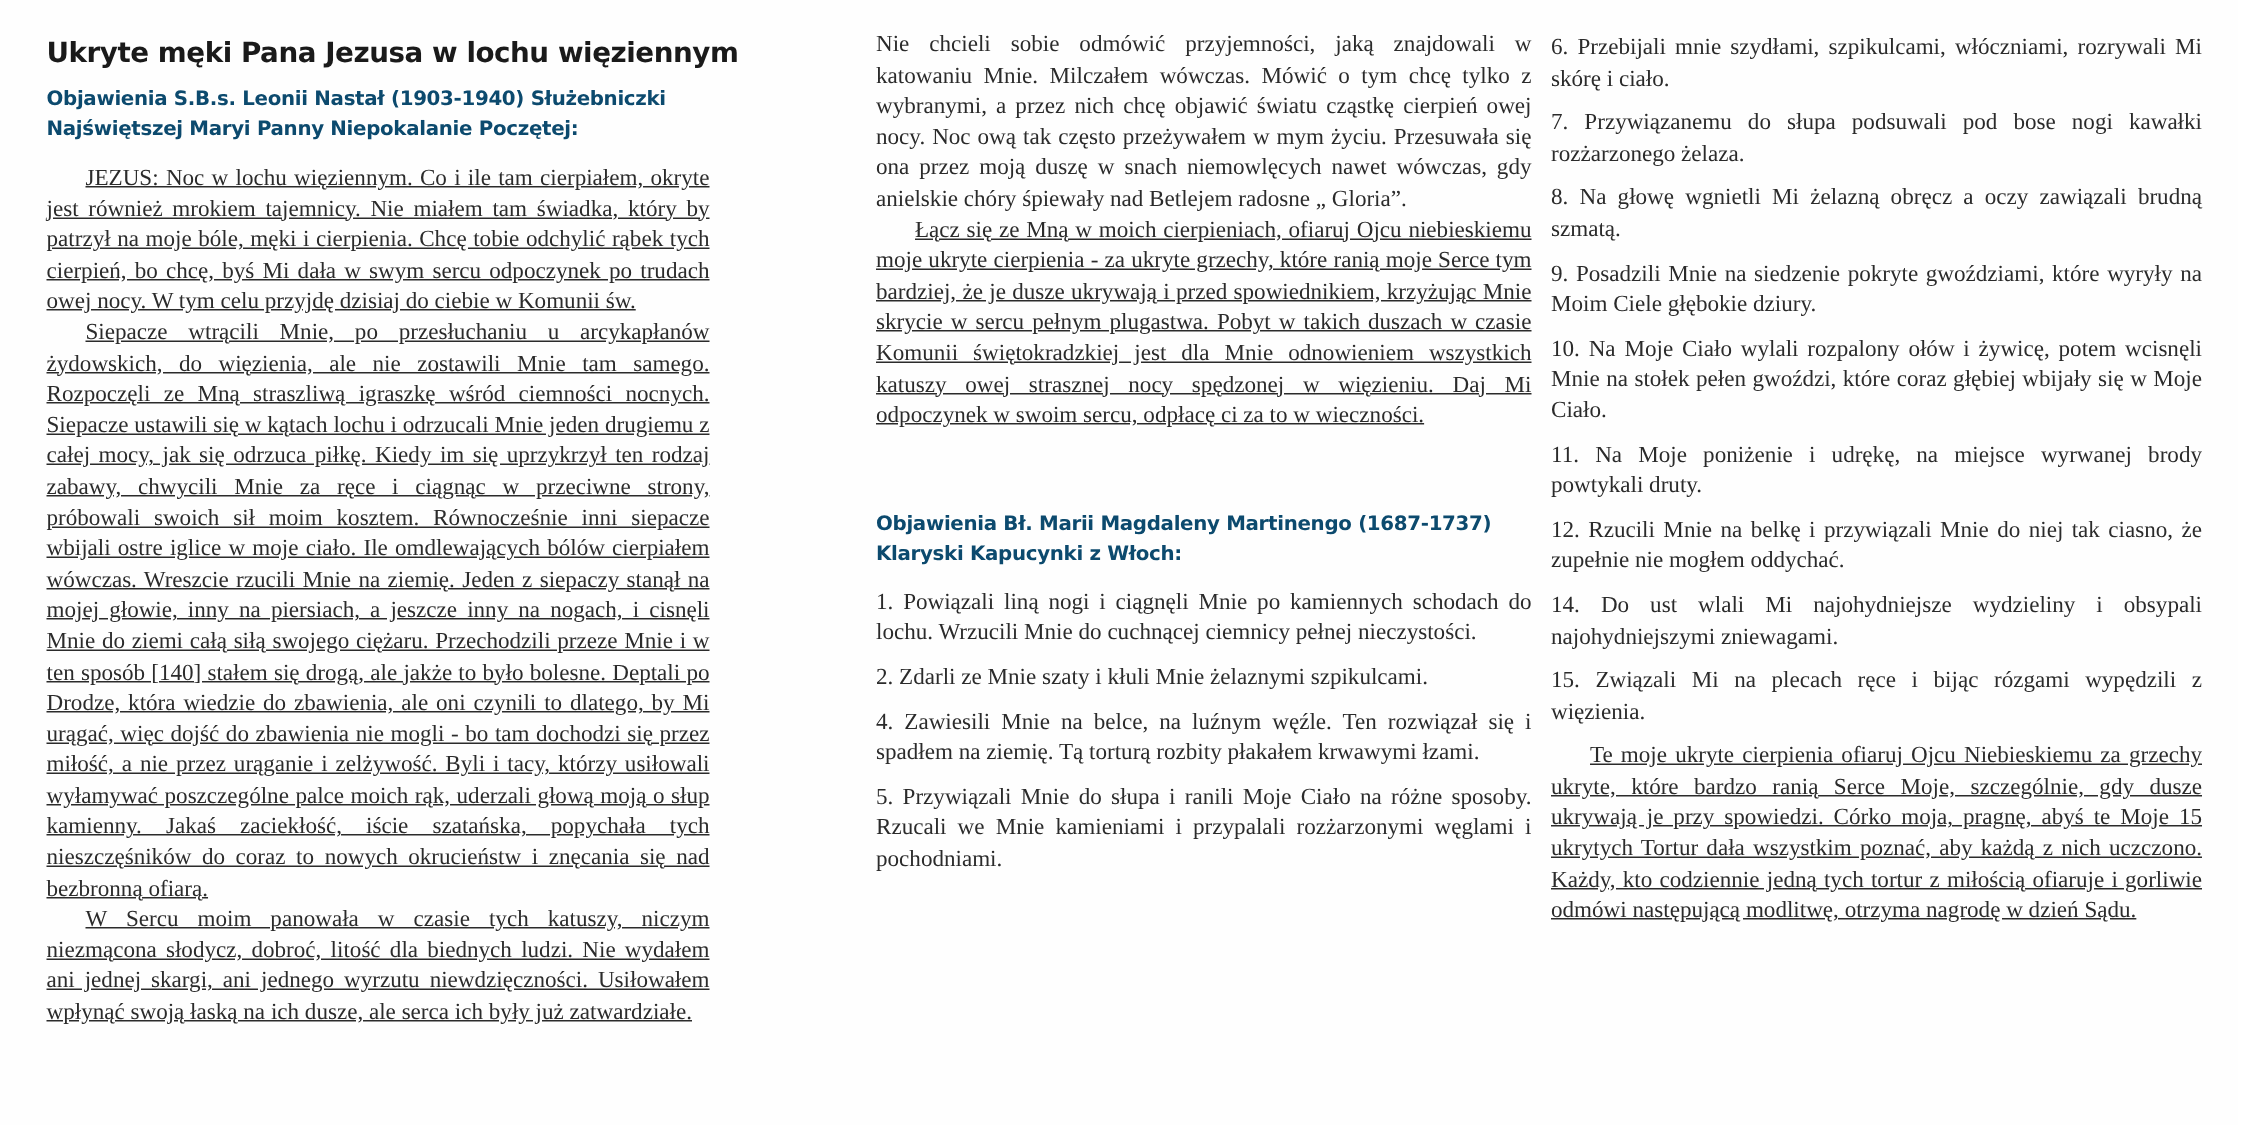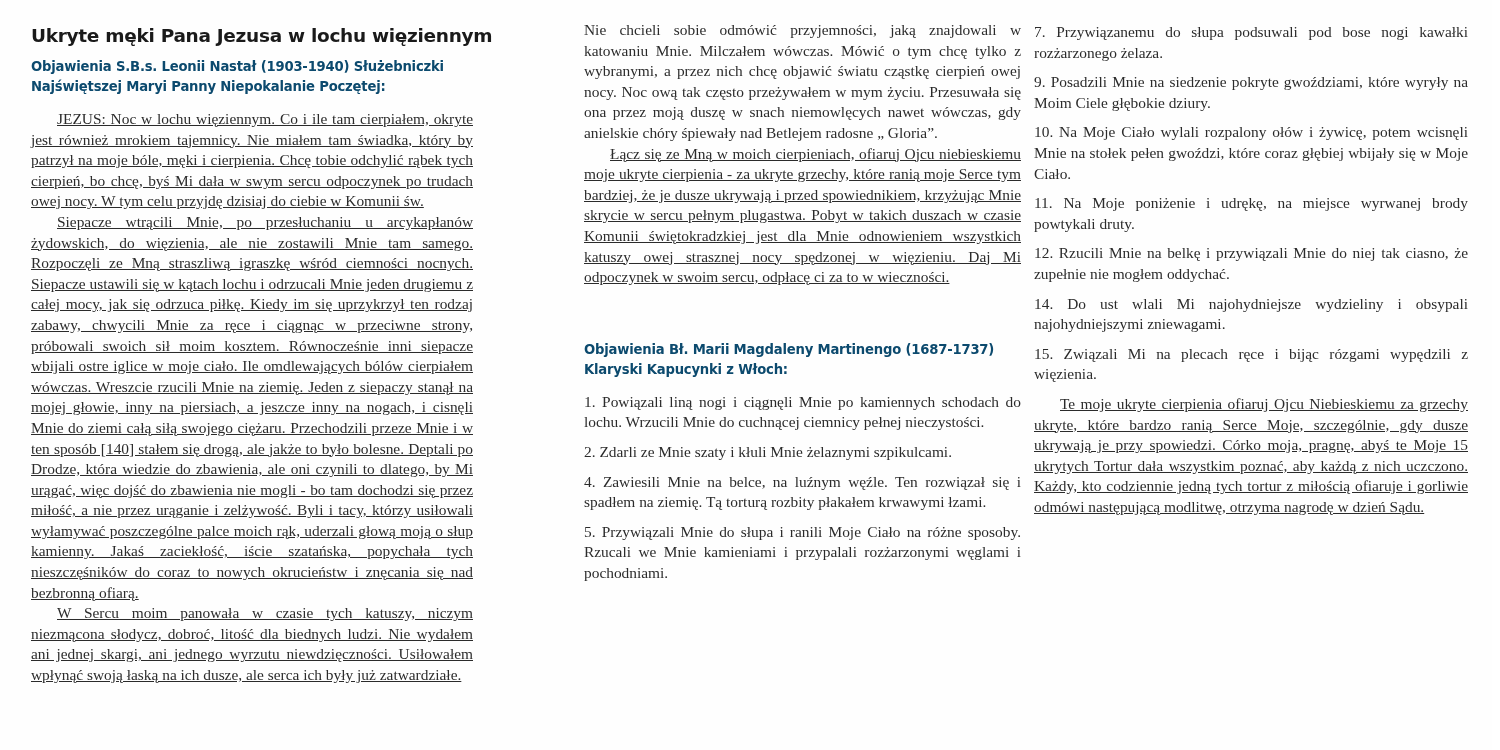--- a/index.html
+++ b/index.html
@@ -88,21 +88,23 @@
     <p class="body indent">Łącz się ze Mną w moich cierpieniach, ofiaruj Ojcu niebieskiemu moje ukryte cierpienia - za ukryte grzechy, które ranią moje Serce tym bardziej, że je dusze ukrywają i przed spowiednikiem, krzyżując Mnie skrycie w sercu pełnym plugastwa. Pobyt w takich duszach w czasie Komunii świętokradzkiej jest dla Mnie odnowieniem wszystkich katuszy owej strasznej nocy spędzonej w więzieniu. Daj Mi odpoczynek w swoim sercu, odpłacę ci za to w wieczności.</p>
     <div class="spacer-mid"></div>
     <h2 class="h2">Objawienia Bł. Marii Magdaleny Martinengo (1687-1737) Klaryski Kapucynki z Włoch:</h2>
     <p class="item">1. Powiązali liną nogi i ciągnęli Mnie po kamiennych schodach do lochu. Wrzucili Mnie do cuchnącej ciemnicy pełnej nieczystości.</p>
     <p class="item">2. Zdarli ze Mnie szaty i kłuli Mnie żelaznymi szpikulcami.</p>
     <p class="item">4. Zawiesili Mnie na belce, na luźnym węźle. Ten rozwiązał się i spadłem na ziemię. Tą torturą rozbity płakałem krwawymi łzami.</p>
     <p class="item">5. Przywiązali Mnie do słupa i ranili Moje Ciało na różne sposoby. Rzucali we Mnie kamieniami i przypalali rozżarzonymi węglami i pochodniami.</p>
   </section>
 
   <section class="col col-right">
+    <p class="item">6. Przebijali mnie szydłami, szpikulcami, włóczniami, rozrywali Mi skórę i ciało.</p>
     <p class="item">7. Przywiązanemu do słupa podsuwali pod bose nogi kawałki rozżarzonego żelaza.</p>
+    <p class="item">8. Na głowę wgnietli Mi żelazną obręcz a oczy zawiązali brudną szmatą.</p>
     <p class="item">9. Posadzili Mnie na siedzenie pokryte gwoździami, które wyryły na Moim Ciele głębokie dziury.</p>
     <p class="item">10. Na Moje Ciało wylali rozpalony ołów i żywicę, potem wcisnęli Mnie na stołek pełen gwoździ, które coraz głębiej wbijały się w Moje Ciało.</p>
     <p class="item">11. Na Moje poniżenie i udrękę, na miejsce wyrwanej brody powtykali druty.</p>
     <p class="item">12. Rzucili Mnie na belkę i przywiązali Mnie do niej tak ciasno, że zupełnie nie mogłem oddychać.</p>
     <p class="item">14. Do ust wlali Mi najohydniejsze wydzieliny i obsypali najohydniejszymi zniewagami.</p>
     <p class="item">15. Związali Mi na plecach ręce i bijąc rózgami wypędzili z więzienia.</p>
     <p class="body indent">Te moje ukryte cierpienia ofiaruj Ojcu Niebieskiemu za grzechy ukryte, które bardzo ranią Serce Moje, szczególnie, gdy dusze ukrywają je przy spowiedzi. Córko moja, pragnę, abyś te Moje 15 ukrytych Tortur dała wszystkim poznać, aby każdą z nich uczczono. Każdy, kto codziennie jedną tych tortur z miłością ofiaruje i gorliwie odmówi następującą modlitwę, otrzyma nagrodę w dzień Sądu.</p>
   </section>
 
 </div>

